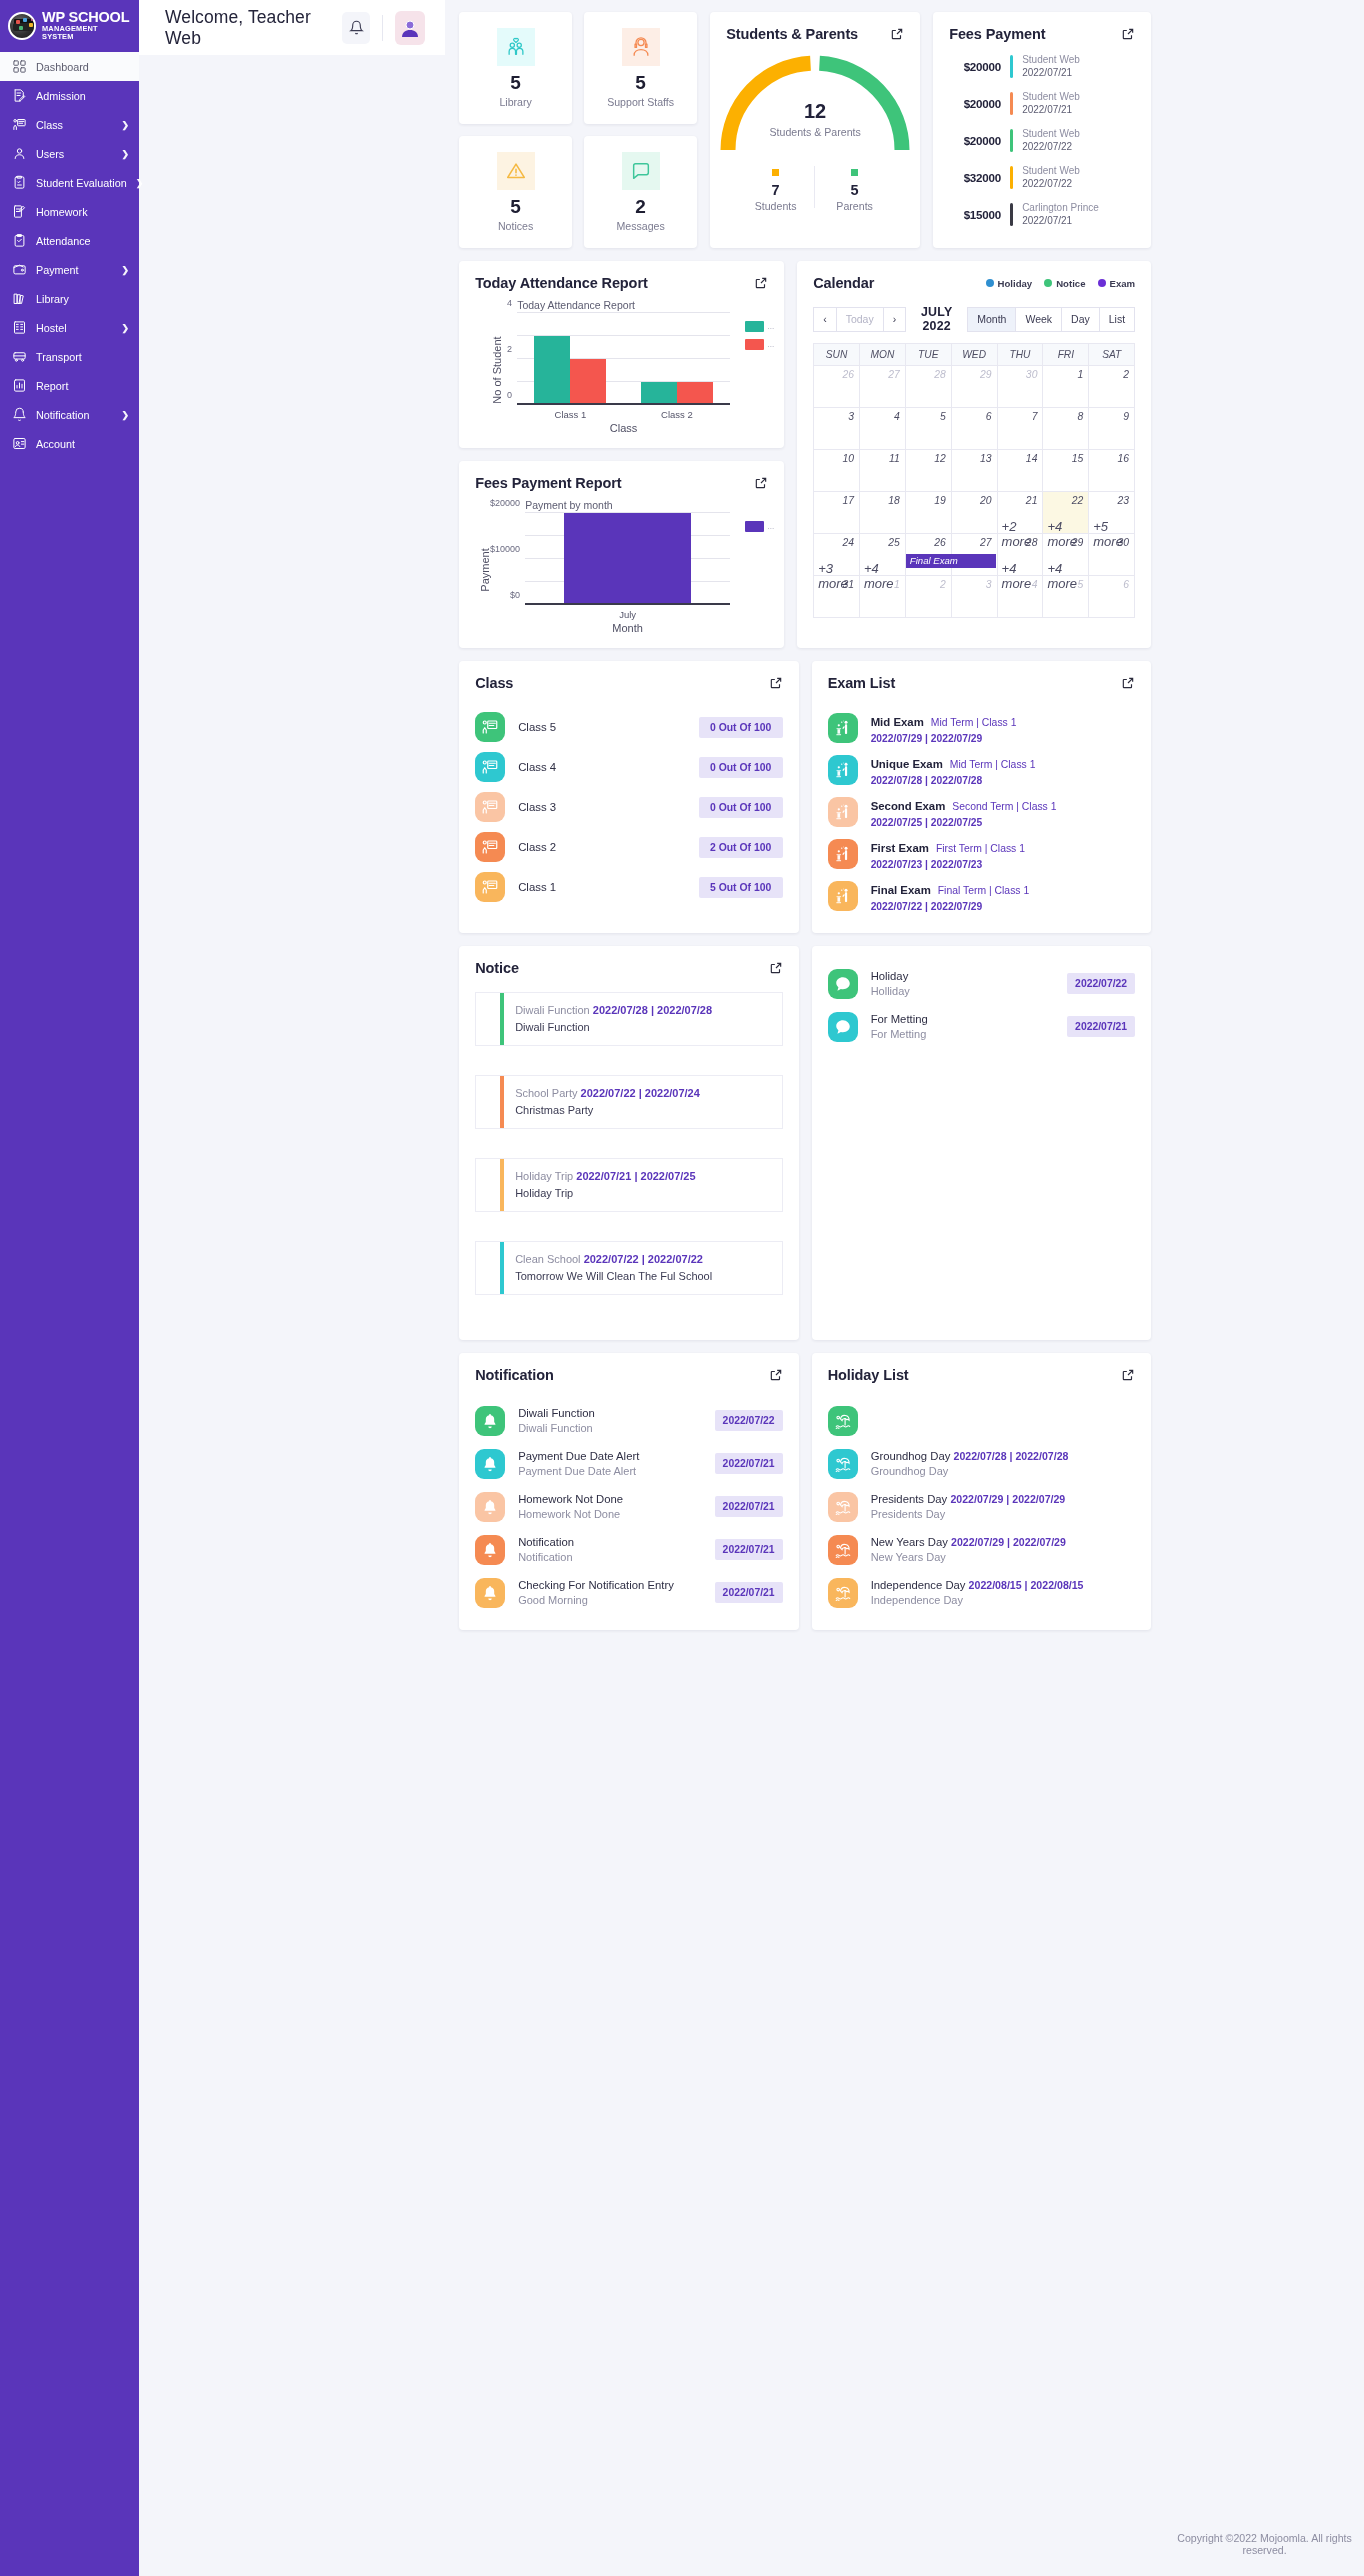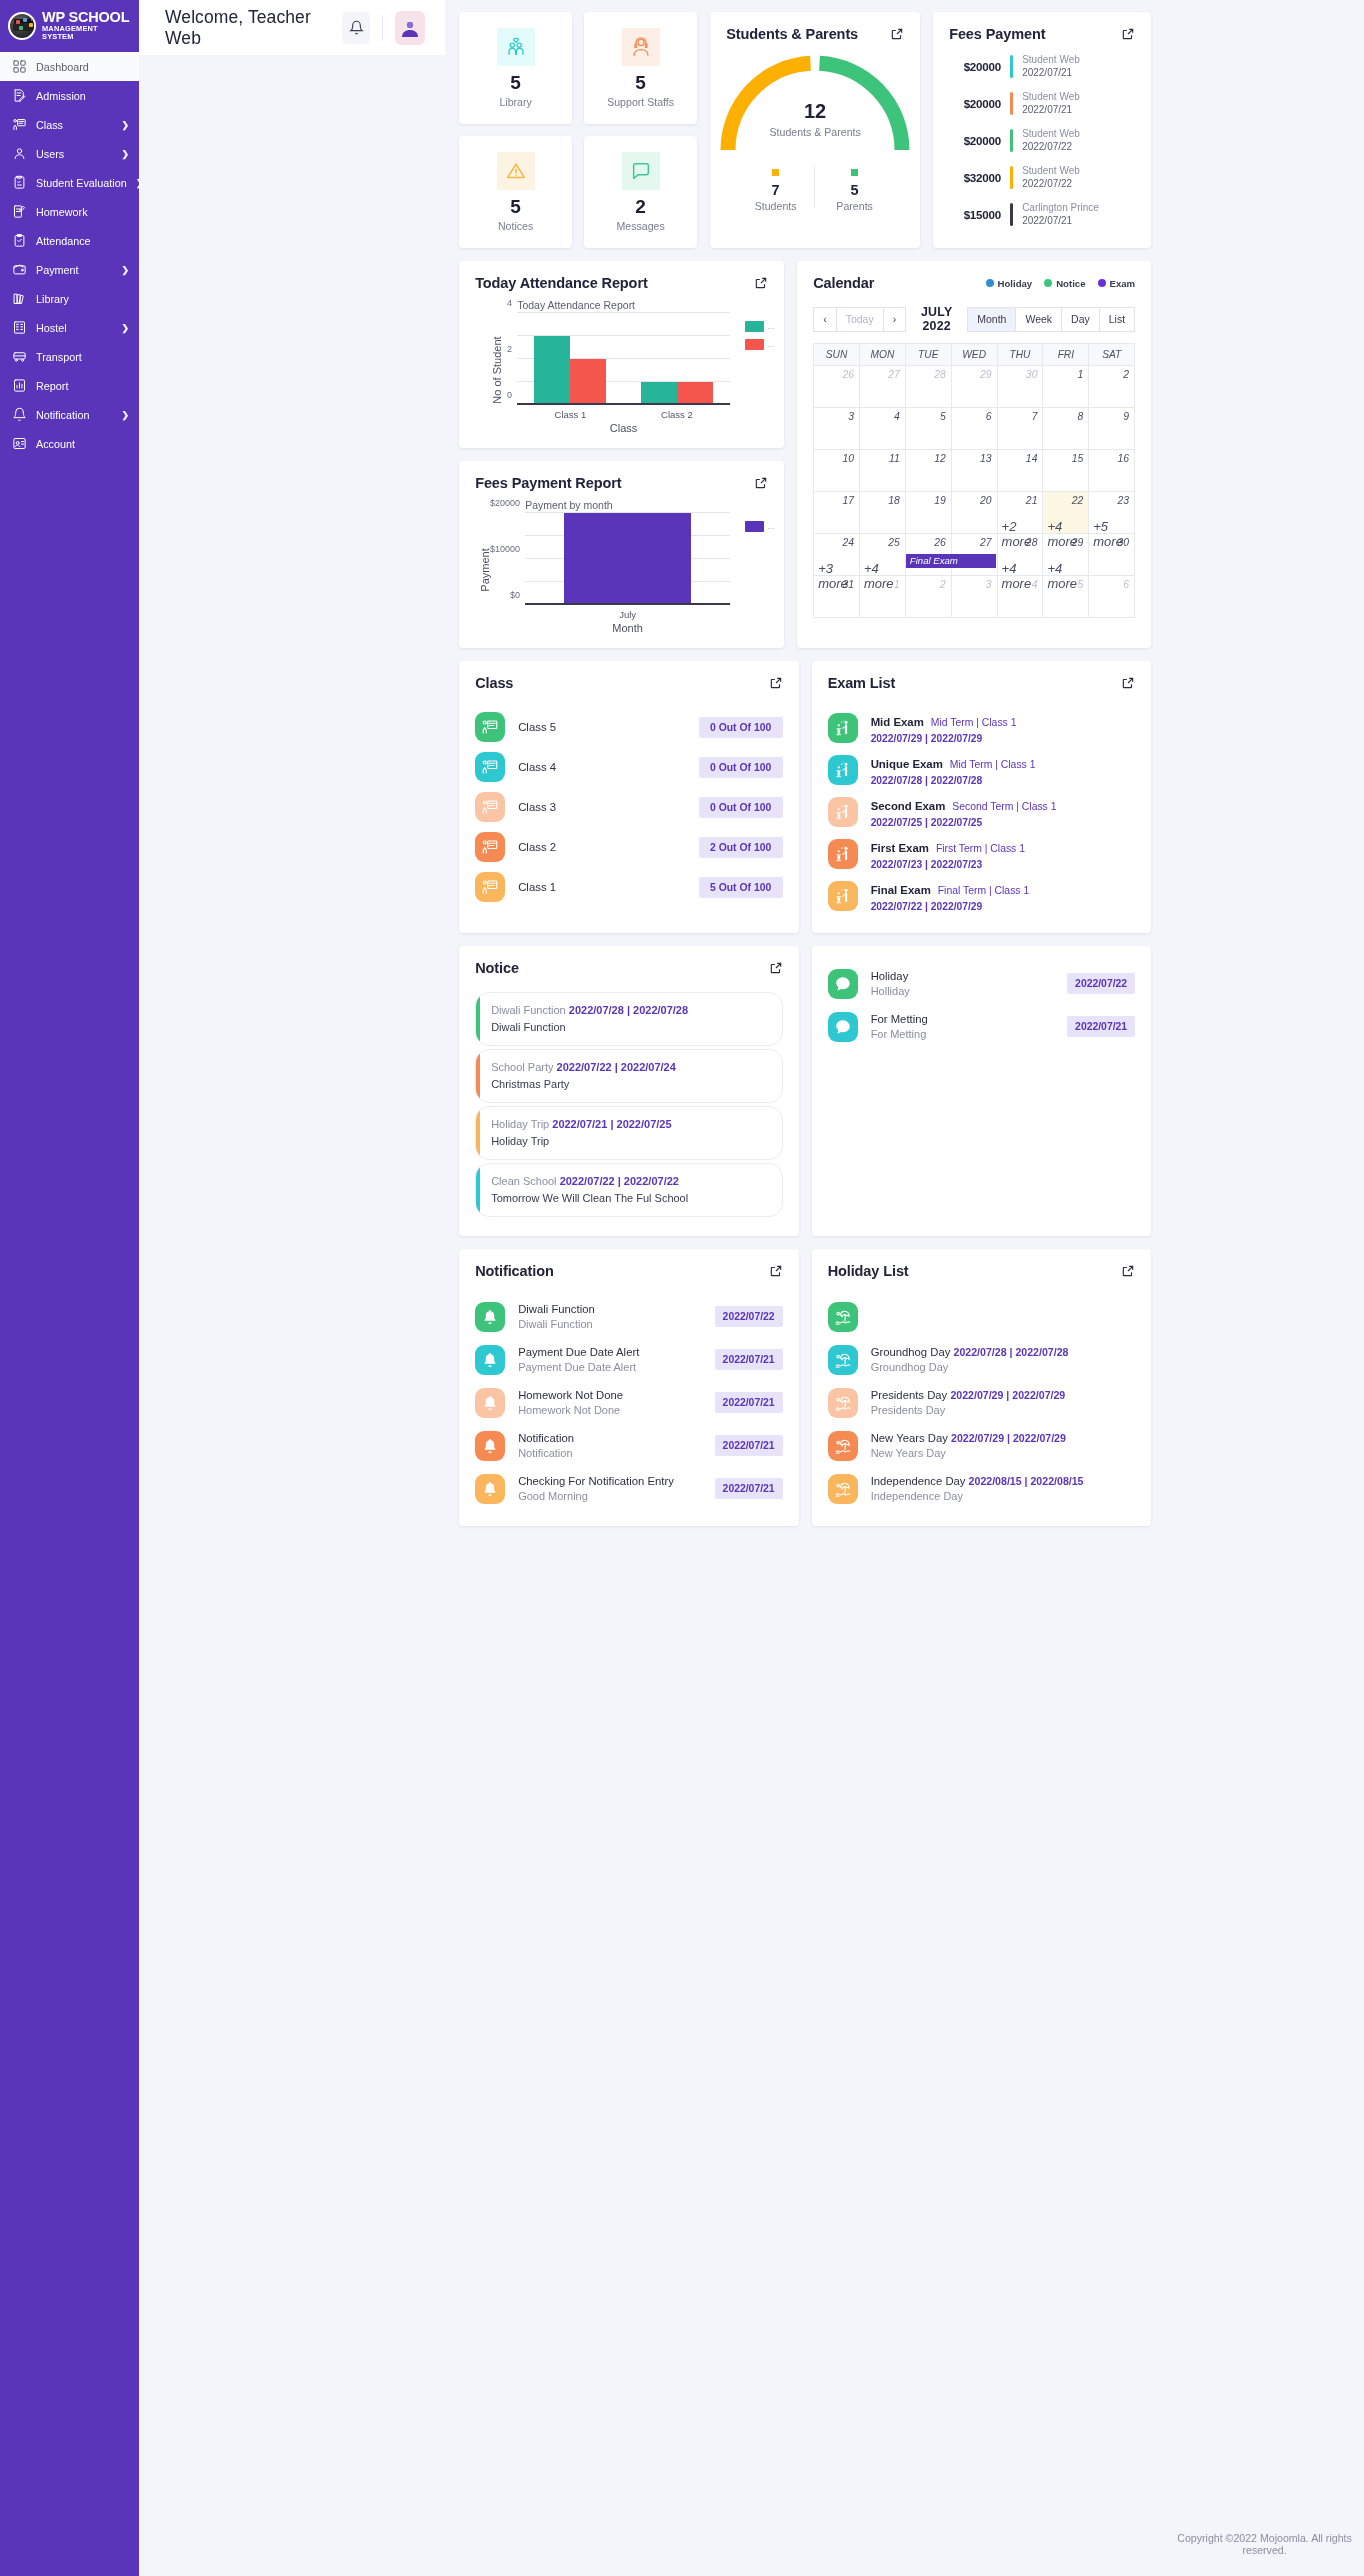--- a/index.html
+++ b/index.html
@@ -208,22 +208,23 @@
   
   .ex-row { display: flex; align-items: center; gap: 13px; height: 42px; }
   .ex-txt { line-height: 1.35; }
   .ex-l1 { font-size: 11.4px; }
   .ex-name { font-weight: bold; color: #22223a; }
   .ex-meta { color: #5a35ba; font-size: 10.4px; margin-left: 7px; }
   .ex-l2 { font-size: 10.3px; color: #5a35ba; font-weight: bold; }
 
   
   .notice-item {
-    display: flex; border: 1px solid #ececf4; margin-bottom: 3px; border-radius: 14px;
+    display: flex; border: 1px solid #ececf4; margin-bottom: 29px; border-radius: 0;
     overflow: hidden;
+    padding-left: 24px;
   }
   .notice-bar { width: 4px; flex: 0 0 4px; }
   .notice-in { padding: 9px 11px; line-height: 1.55; }
   .notice-l1 { font-size: 11px; color: #8d8da1; }
   .notice-l1 b { color: #5a35ba; }
   .notice-l2 { font-size: 11px; color: #3a3a52; }
 
   
   .mrow { display: flex; align-items: center; gap: 13px; height: 43px; }
   .mtxt { flex: 1 1 auto; line-height: 1.3; }

